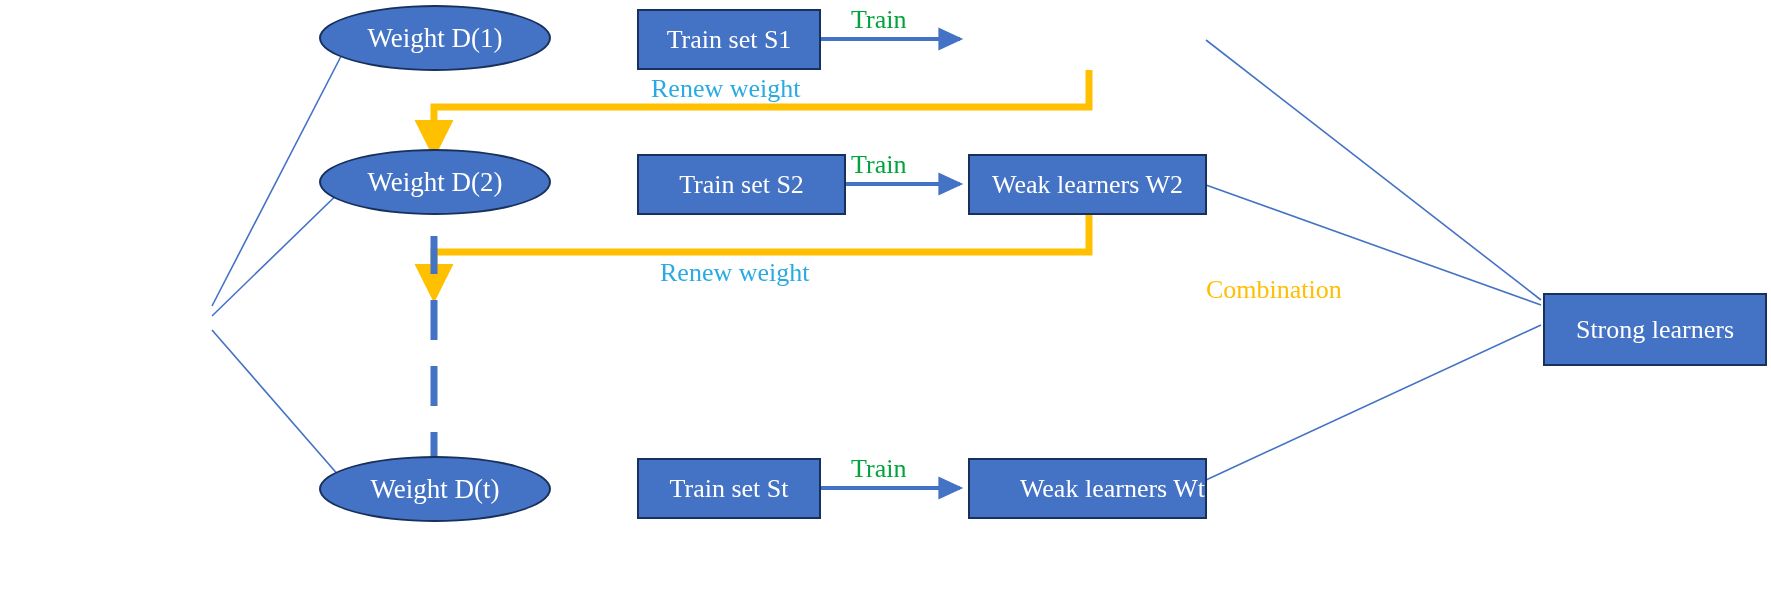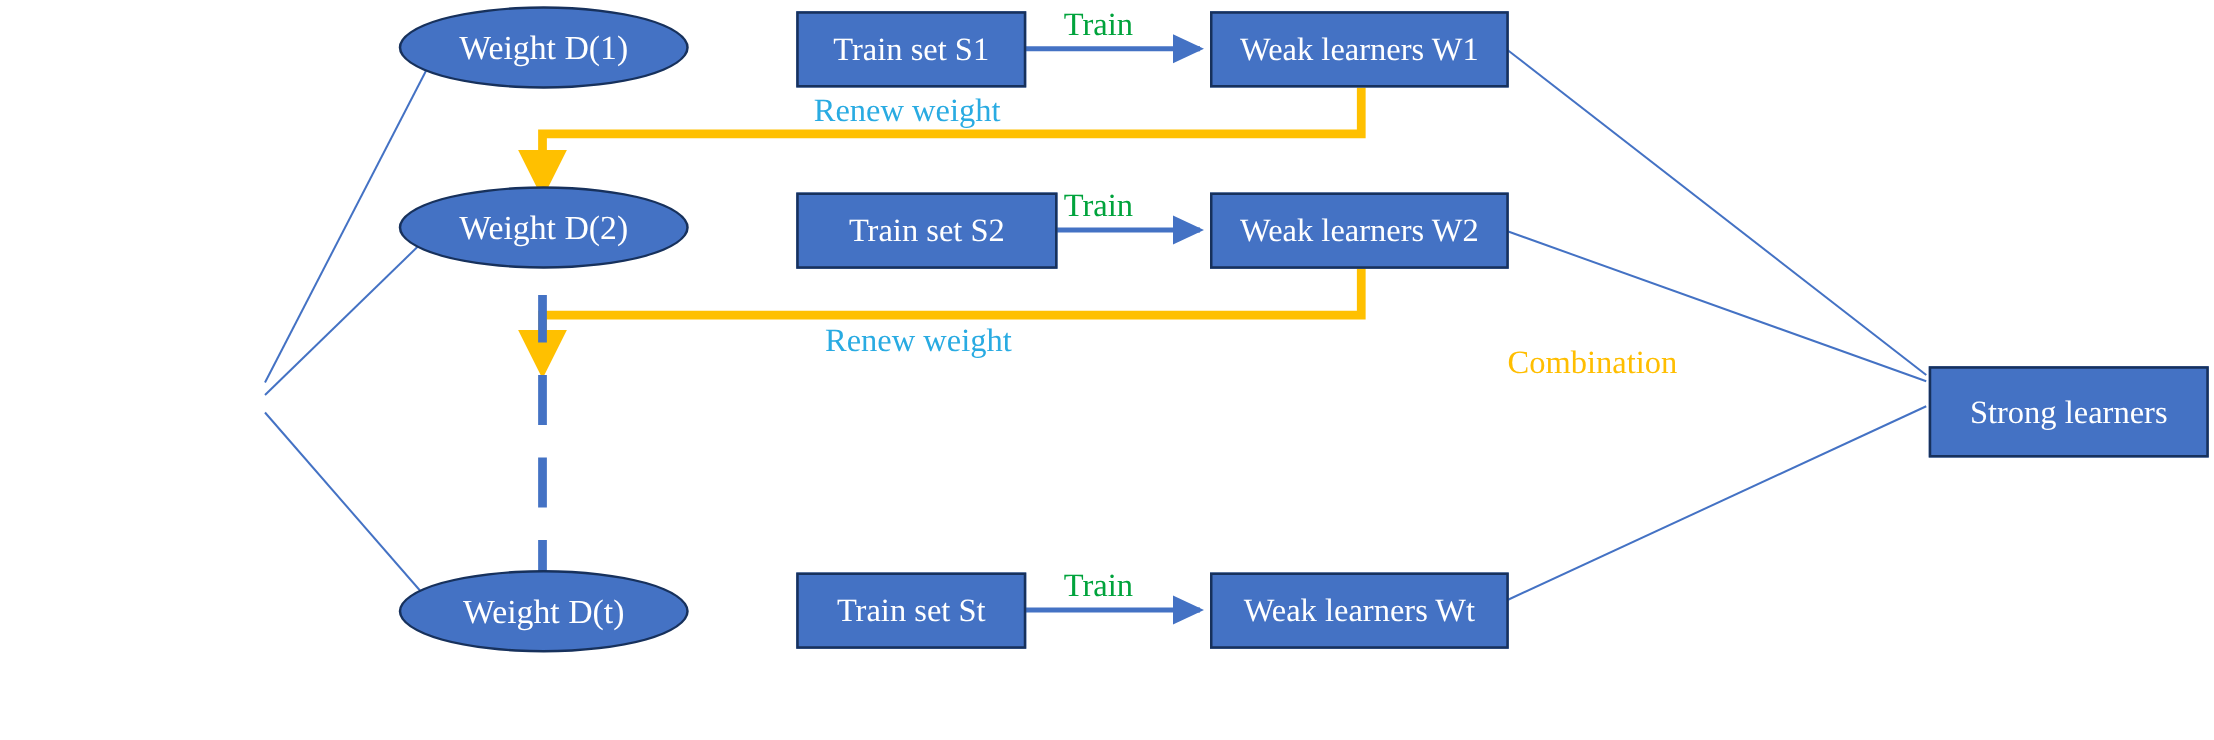--- a/index.html
+++ b/index.html
@@ -89,29 +89,26 @@
   </div>
 
   <div class="node rect" style="left:637px;top:154px;width:209px;height:61px;font-size:26px;">
     <span>Train set  S2</span>
   </div>
 
   <div class="node rect" style="left:637px;top:458px;width:184px;height:61px;font-size:26px;">
     <span>Train set  St</span>
   </div>
 
-  <div class="node rect" style="left:968px;top:9px;width:239px;height:61px;font-size:26px;">
-    <span>Weak learners W1</span>
-  </div>
 
   <div class="node rect" style="left:968px;top:154px;width:239px;height:61px;font-size:26px;">
     <span>Weak learners W2</span>
   </div>
 
-  <div class="node rect" style="left:968px;top:458px;width:239px;height:61px;font-size:26px;">
+  <div class="node rect" style="left:968px;top:458px;width:239px;height:61px;font-size:26px;justify-content:flex-end;">
     <span>Weak learners Wt</span>
   </div>
 
   <div class="node rect" style="left:1543px;top:293px;width:224px;height:73px;font-size:26px;">
     <span>Strong learners</span>
   </div>
 
   <div class="lbl lbl-train" style="left:851px;top:7px;font-size:26px;">Train</div>
 
   <div class="lbl lbl-train" style="left:851px;top:152px;font-size:26px;">Train</div>

